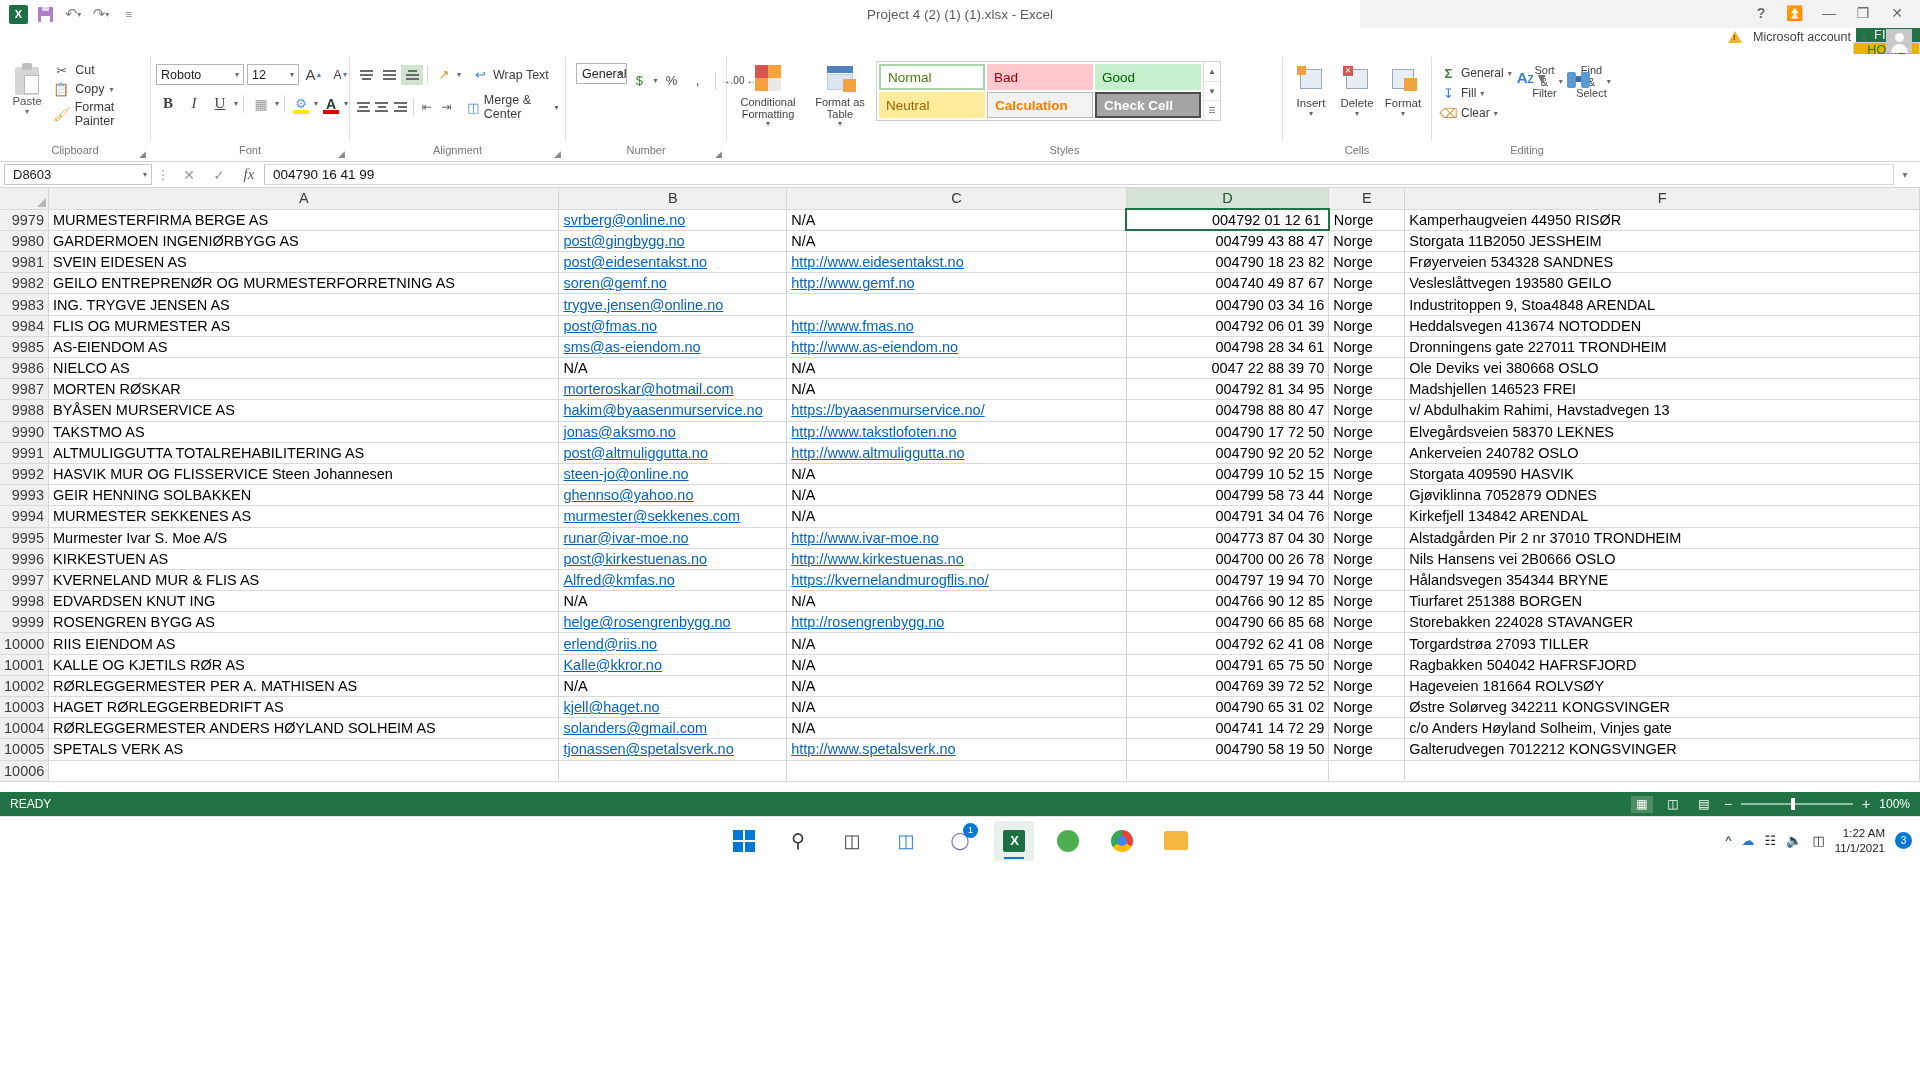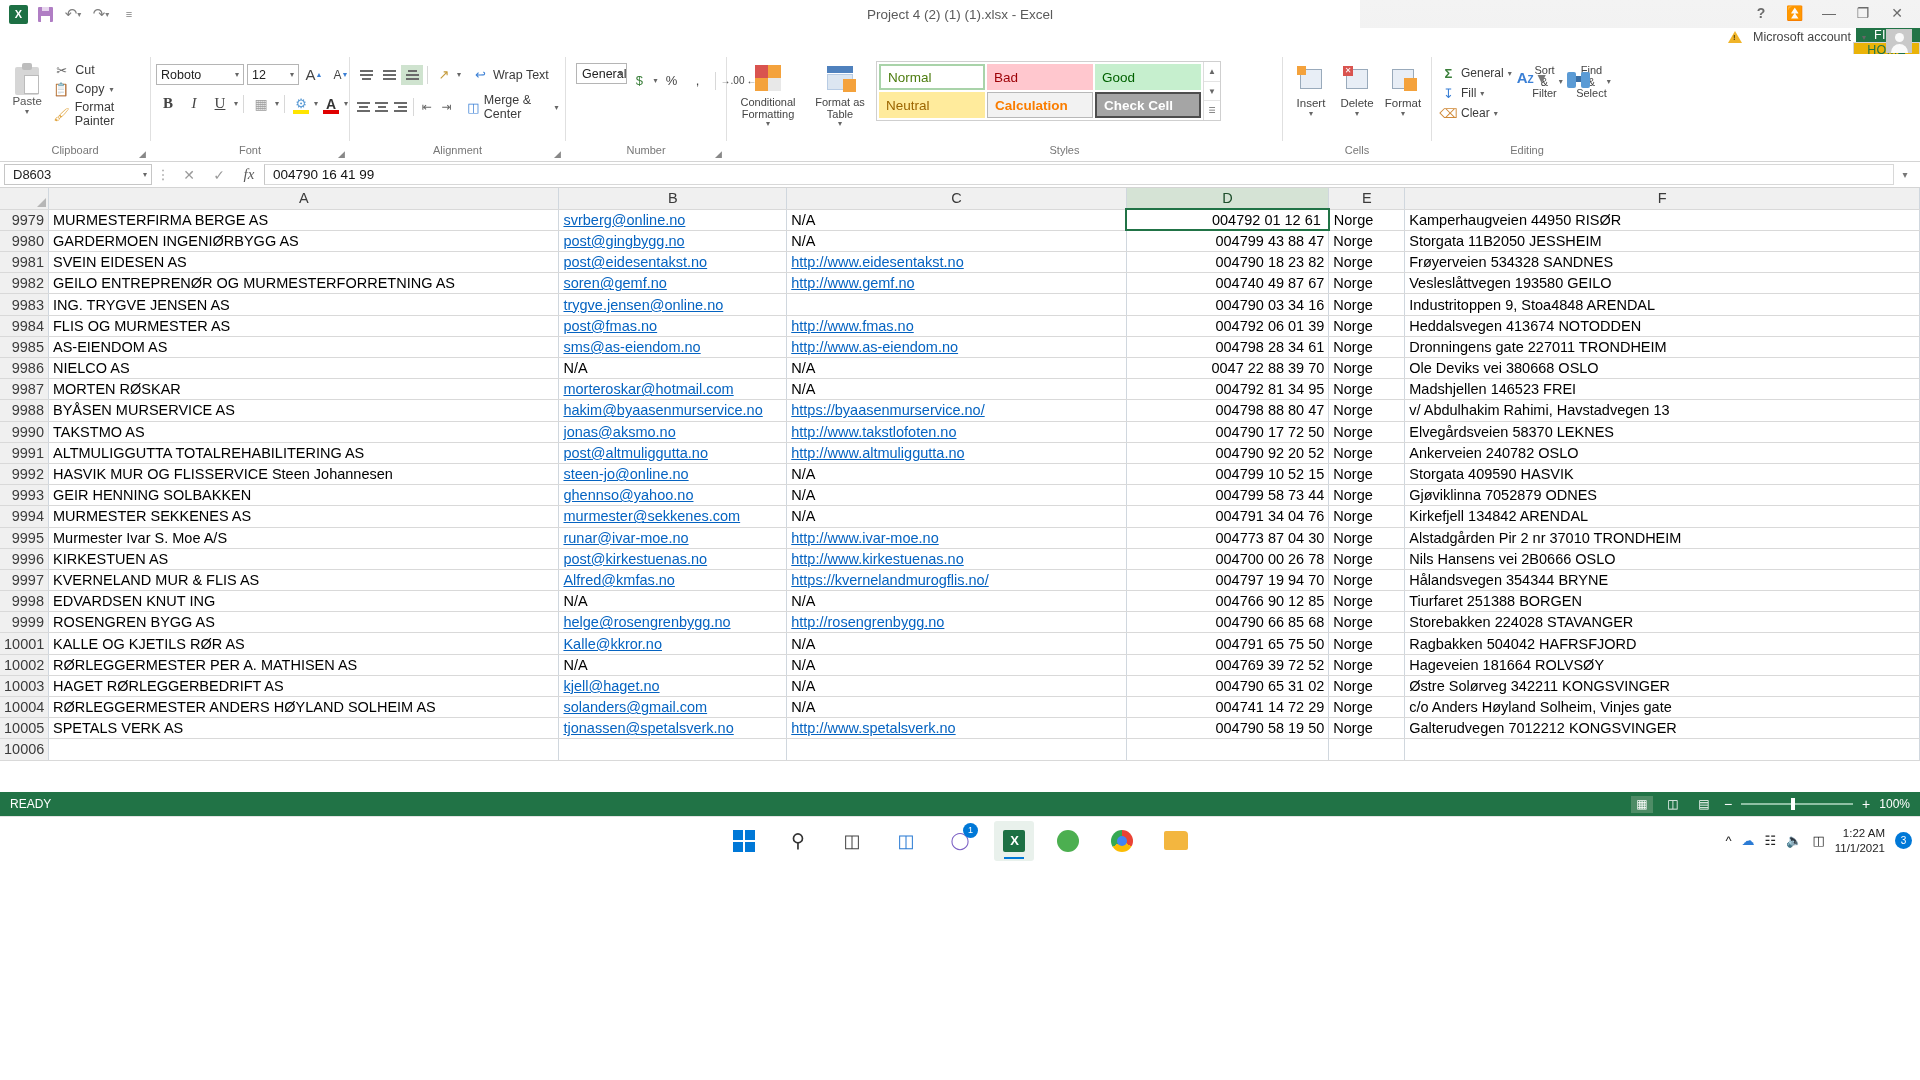--- a/index.html
+++ b/index.html
@@ -779,20 +779,29 @@
         <tr>
           <th class="rowh">9999</th>
           <td class="cA">ROSENGREN BYGG AS</td>
           <td class="cB lnk">helge@rosengrenbygg.no</td>
           <td class="cC lnk">http://rosengrenbygg.no</td>
           <td class="cD num">004790 66 85 68</td>
           <td class="cE small">Norge</td>
           <td class="cF fcol">Storebakken 224028 STAVANGER</td>
         </tr>
         <tr>
+          <th class="rowh">10000</th>
+          <td class="cA">RIIS EIENDOM AS</td>
+          <td class="cB lnk">erlend@riis.no</td>
+          <td class="cC">N/A</td>
+          <td class="cD num">004792 62 41 08</td>
+          <td class="cE small">Norge</td>
+          <td class="cF fcol">Torgardstrøa 27093 TILLER</td>
+        </tr>
+        <tr>
           <th class="rowh">10001</th>
           <td class="cA">KALLE OG KJETILS RØR AS</td>
           <td class="cB lnk">Kalle@kkror.no</td>
           <td class="cC">N/A</td>
           <td class="cD num">004791 65 75 50</td>
           <td class="cE small">Norge</td>
           <td class="cF fcol">Ragbakken 504042 HAFRSFJORD</td>
         </tr>
         <tr>
           <th class="rowh">10002</th>

